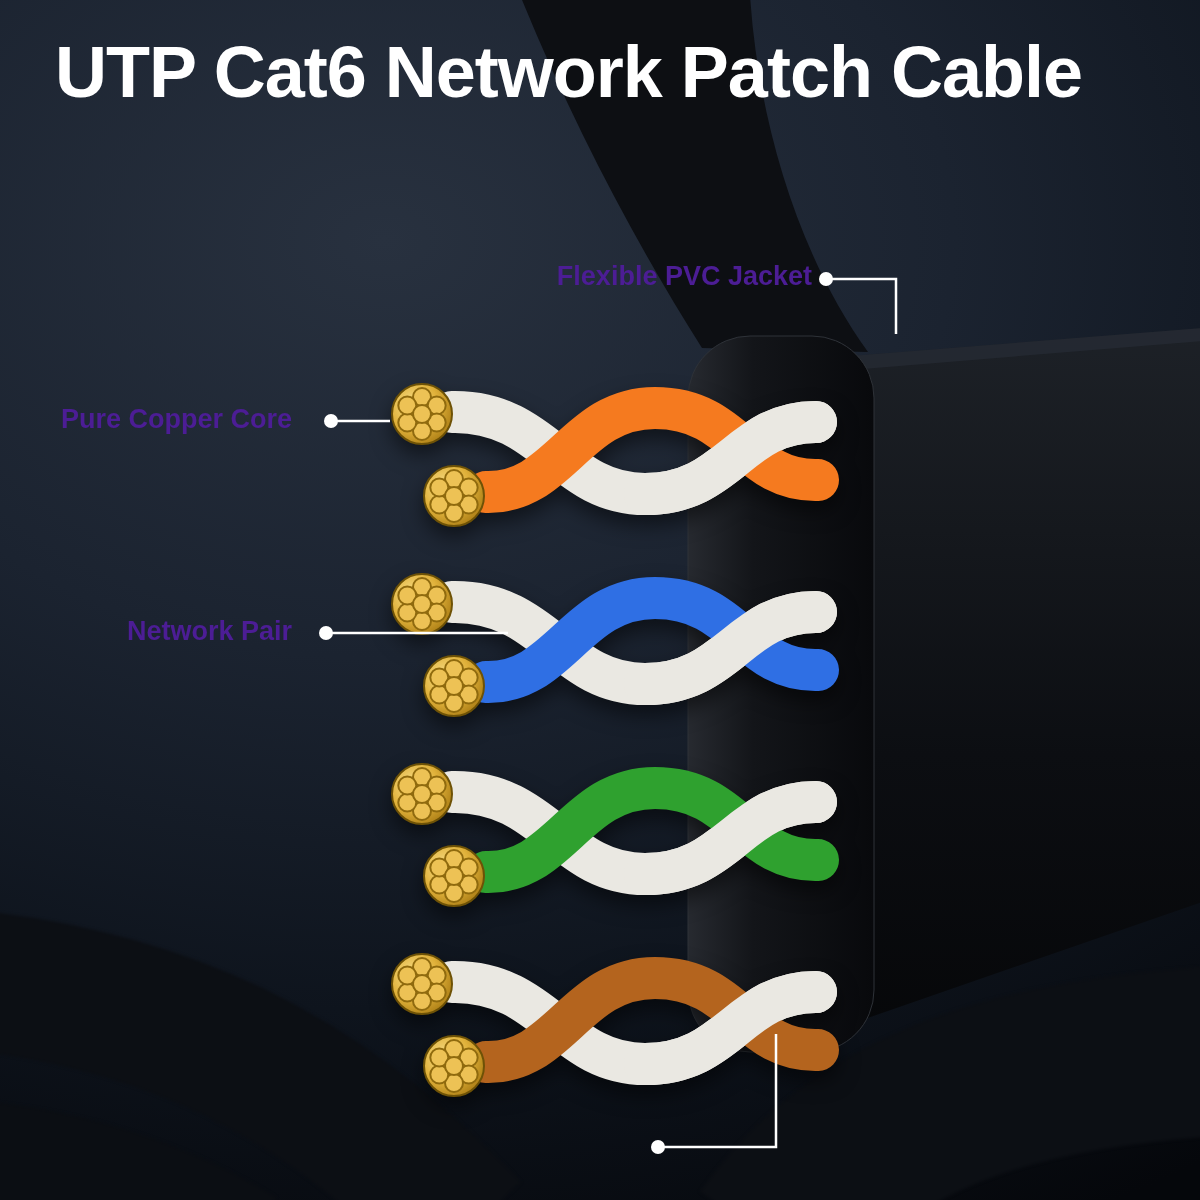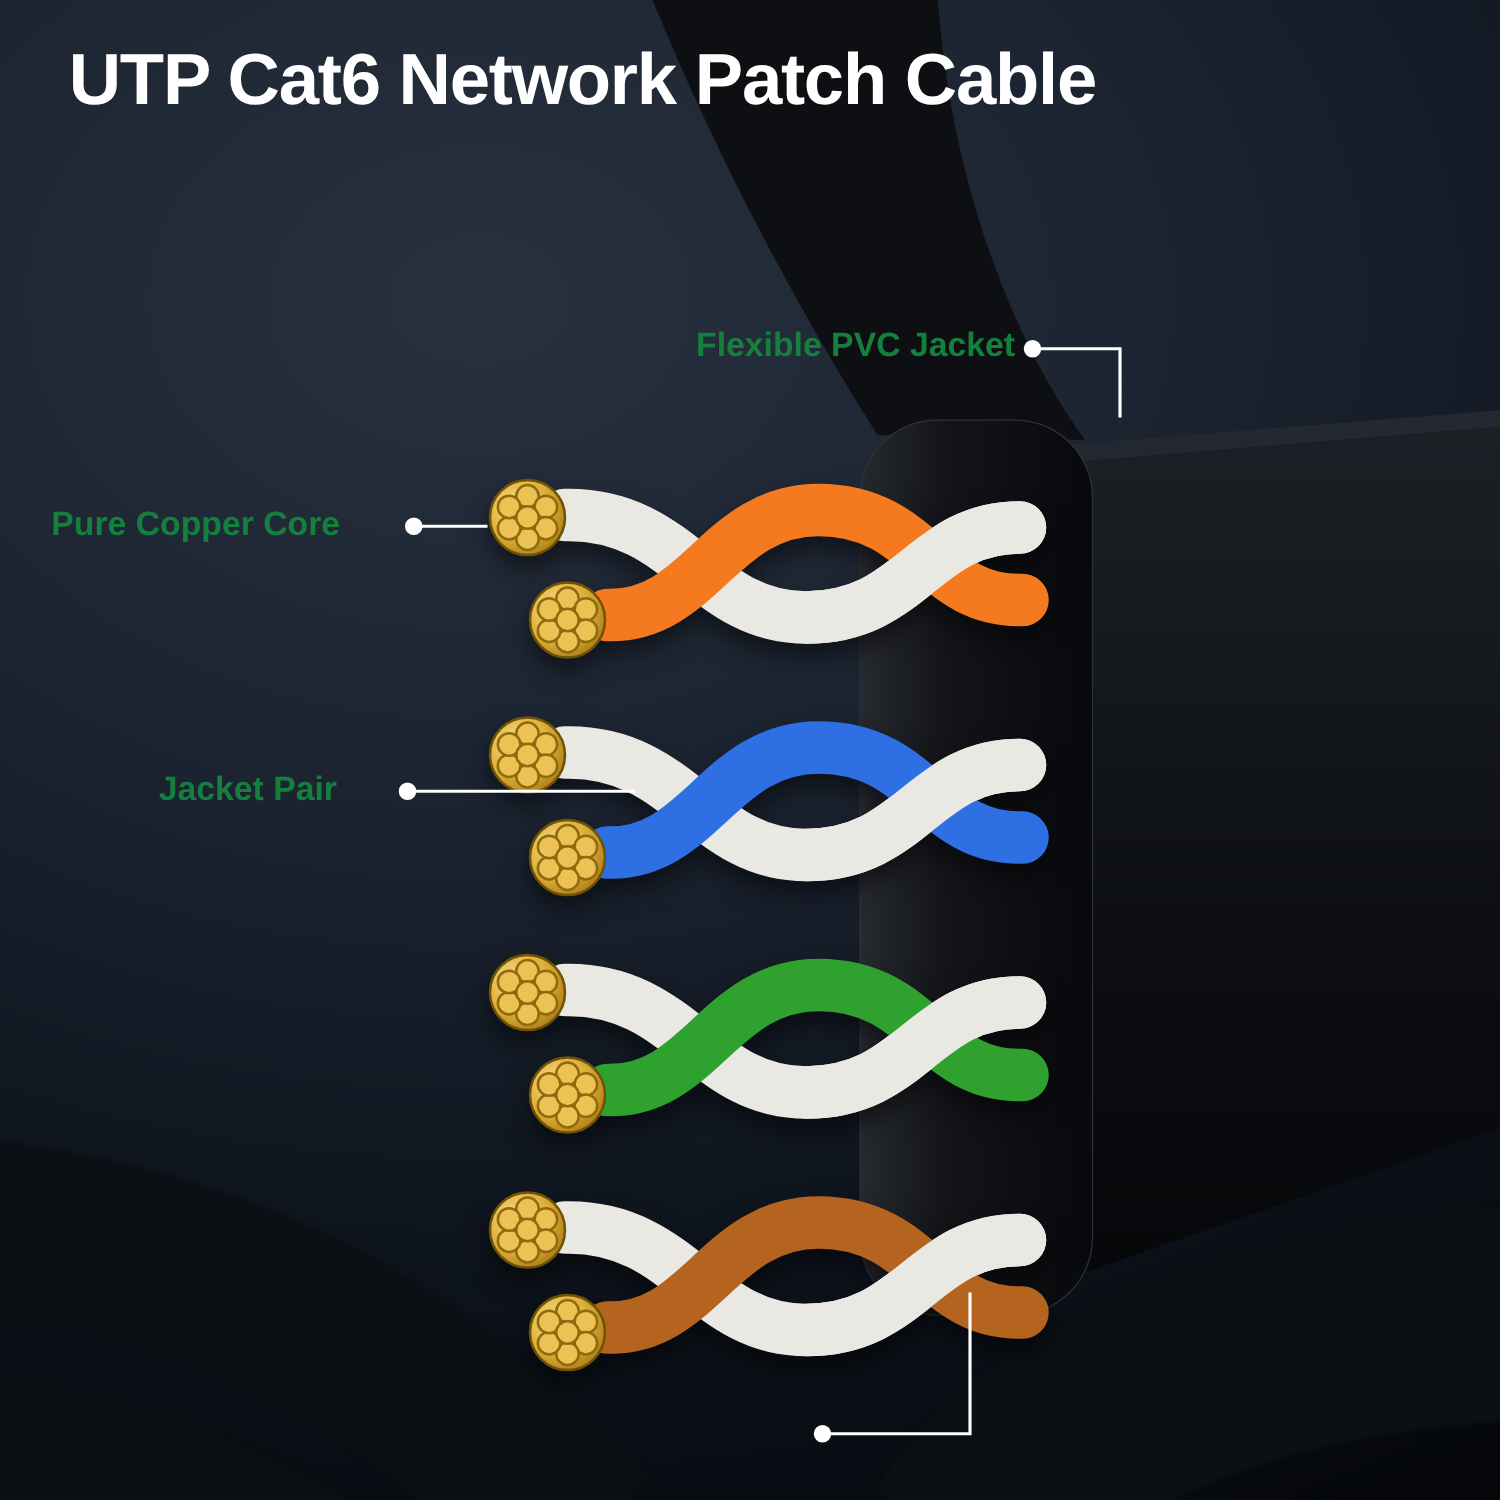--- a/index.html
+++ b/index.html
@@ -5,27 +5,27 @@
   *{margin:0;padding:0;box-sizing:border-box}
   html,body{width:1200px;height:1200px}
   body{
     position:relative;overflow:hidden;
     font-family:"Liberation Sans",sans-serif;
     background:radial-gradient(1500px 1100px at 32% 20%, #28313f 0%, #1b2330 38%, #0e141d 70%, #05070b 100%);
   }
   .stage{position:absolute;inset:0;width:1200px;height:1200px}
   .title{
     position:absolute;left:55px;top:30px;color:#ffffff;font-weight:700;
-    font-size:58px;line-height:1.18;letter-spacing:-1px;
+    font-size:72px;line-height:1.18;letter-spacing:-1px;
   }
   .callout{
-    position:absolute;color:#15803d;font-weight:700;font-size:27px;white-space:nowrap;
+    position:absolute;color:#4c1d95;font-weight:700;font-size:27px;white-space:nowrap;
   }
   .c-pvc{right:388px;top:261px}
-  .c-copper{left:41px;top:404px}
+  .c-copper{left:61px;top:404px}
   .c-twisted{left:127px;top:616px}
   .c-hdpe{left:293px;top:1131px}
   #scene{position:absolute;inset:0}
   .pair{filter:drop-shadow(0 10px 10px rgba(0,0,0,.5))}
   .bgband{filter:blur(1.5px)}
   .callout-line{stroke:#ffffff;stroke-width:2.5;fill:none}
   .callout-dot{fill:#ffffff}
 </style>
 </head>
 <body>
@@ -131,15 +131,15 @@
       <path class="callout-line" d="M 658 1147 H 776 V 1034"></path>
     </g>
   </svg>
 
   <div class="title">
     <div>UTP Cat6 Network Patch Cable</div>
   </div>
 
   <div class="callout c-pvc">Flexible PVC Jacket</div>
   <div class="callout c-copper">Pure Copper Core</div>
-  <div class="callout c-twisted">Jacket Pair</div>
+  <div class="callout c-twisted">Network Pair</div>
 
 </div>
 
 </body></html>

